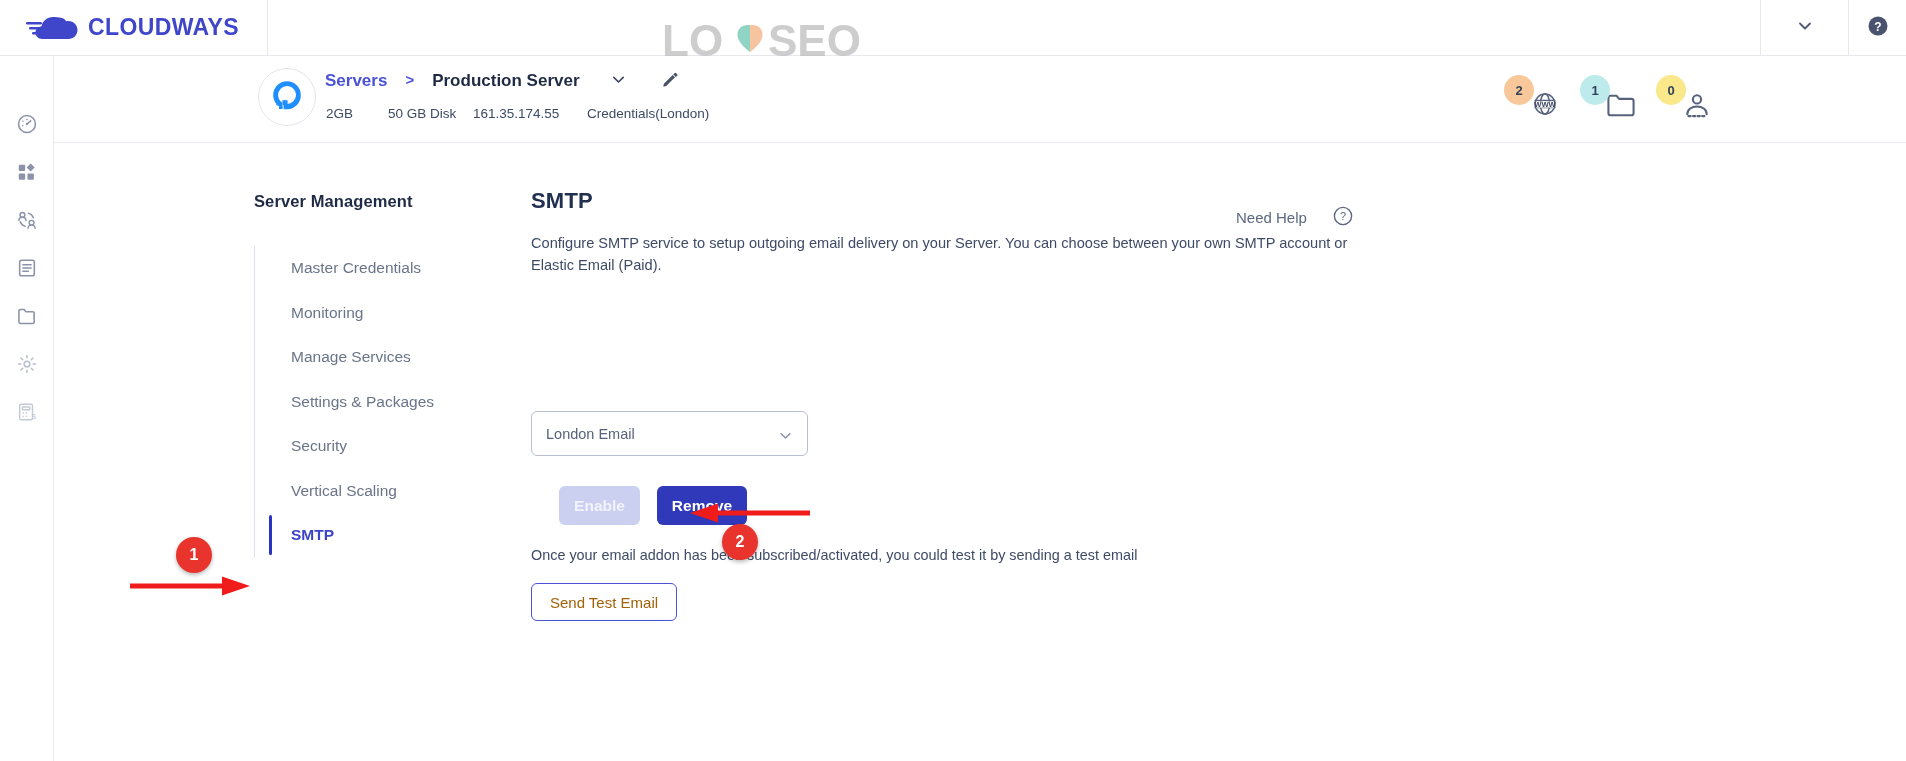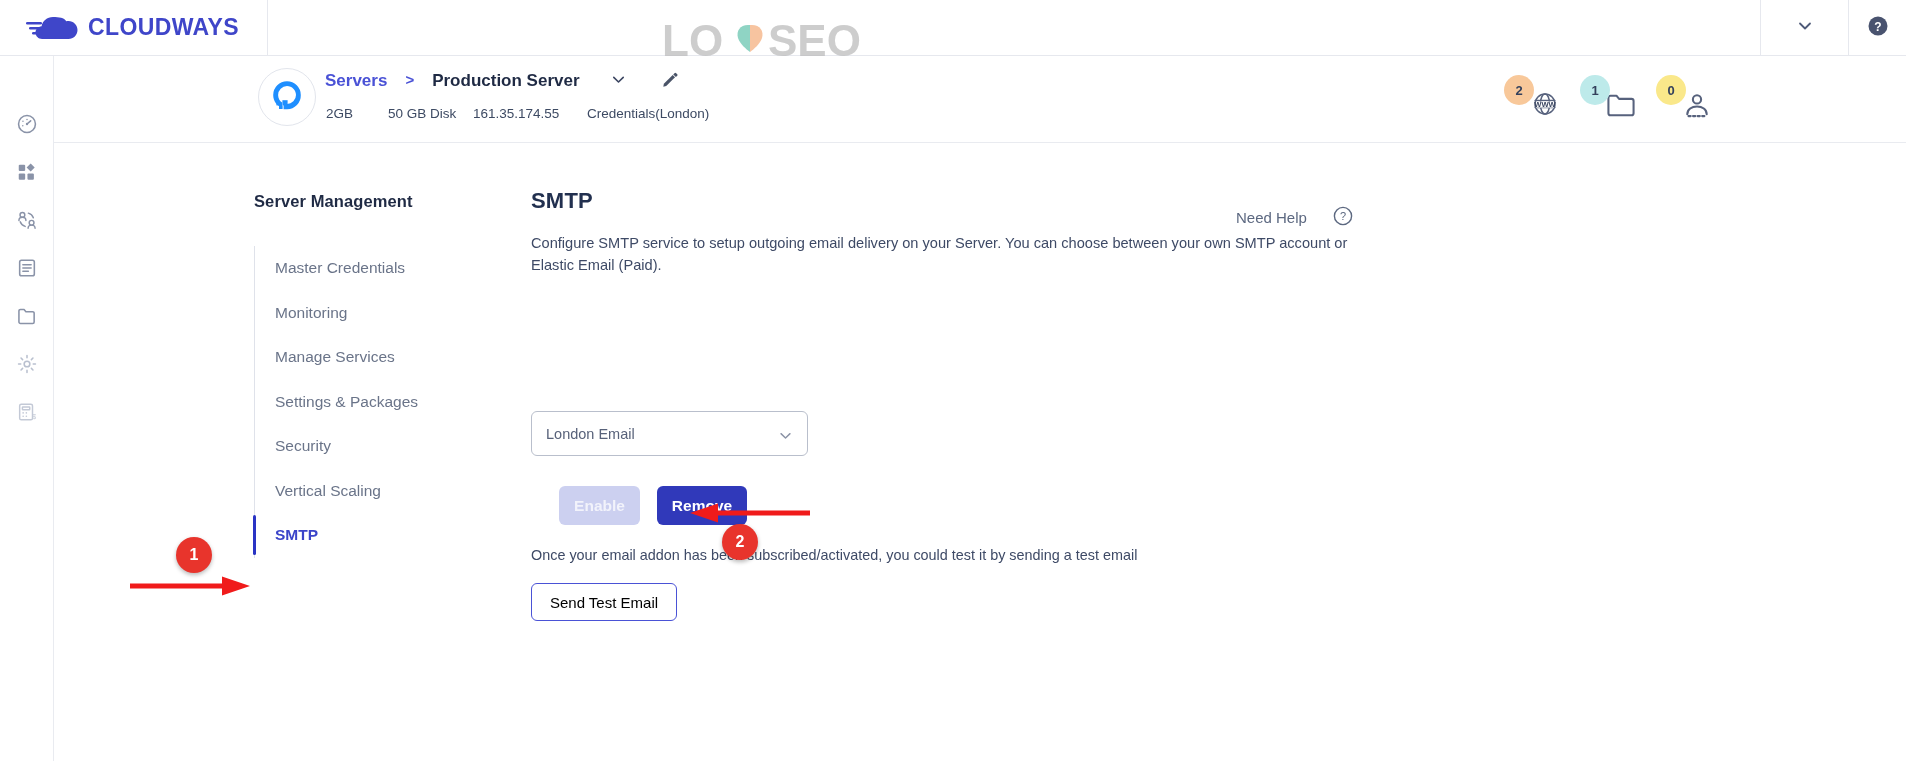--- a/index.html
+++ b/index.html
@@ -70,21 +70,21 @@
     border-radius: 50%; display: flex; align-items: center; justify-content: center;
     font-size: 13px; font-weight: 700; color: #33405c;
   }
   .counter .ico { position: absolute; left: 0; bottom: 0; color: #57627d; margin-left: 43px; }
 
   
   .main { position: absolute; top: 143px; left: 54px; width: 1852px; height: 618px; background:#fff; }
 
   .nav-col { position: absolute; left: 200px; top: 49px; width: 280px; }
   .nav-title { font-size: 16.5px; font-weight: 700; color: #1f2a44; letter-spacing: .1px; }
-  .nav-list { margin-top: 35px; border-left: 1px solid #dfe2ea; padding-left: 0; }
+  .nav-list { margin-top: 35px; border-left: 1px solid #dfe2ea; padding-left: 16px; }
   .nav-item { height: 44.5px; display: flex; align-items: center; padding-left: 20px;
               font-size: 15.5px; color: #6a7489; position: relative; }
   .nav-item.active { color: #3b44c9; font-weight: 600; }
   .nav-item.active::before {
     content: ""; position: absolute; left: -2px; top: 2px; width: 3px; height: 40px;
     background: #2a34c4; border-radius: 2px;
   }
 
   .content { position: absolute; left: 477px; top: 45px; width: 900px; }
   .content-title { font-size: 22px; font-weight: 700; color: #22304f; letter-spacing:.2px; }
@@ -104,21 +104,21 @@
   .btn { height: 39px; border-radius: 6px; font-size: 15.5px; font-weight: 600;
          display: flex; align-items: center; justify-content: center; border: none; }
   .btn-enable { width: 81px; background: #ccd0f0; color: #f2f3fb; }
   .btn-remove { width: 90px; background: #3039ba; color: #fff; }
 
   .hint { position: absolute; left: 477px; top: 404px; font-size: 14.4px; color: #3e4a66; }
 
   .btn-test {
     position: absolute; left: 477px; top: 440px; width: 146px; height: 38px;
     border: 1px solid #4a52d6; border-radius: 6px; background: #fff;
-    color: #000000; font-size: 15px; display: flex; align-items: center;
+    color: #a16207; font-size: 15px; display: flex; align-items: center;
     justify-content: center;
   }
 
   
   .anno { position: absolute; pointer-events: none; }
   .anno-circle {
     width: 36px; height: 36px; border-radius: 50%; background: #e8342c;
     color: #fff; font-size: 16px; font-weight: 700;
     display: flex; align-items: center; justify-content: center;
     box-shadow: 0 2px 4px rgba(0,0,0,.28);

